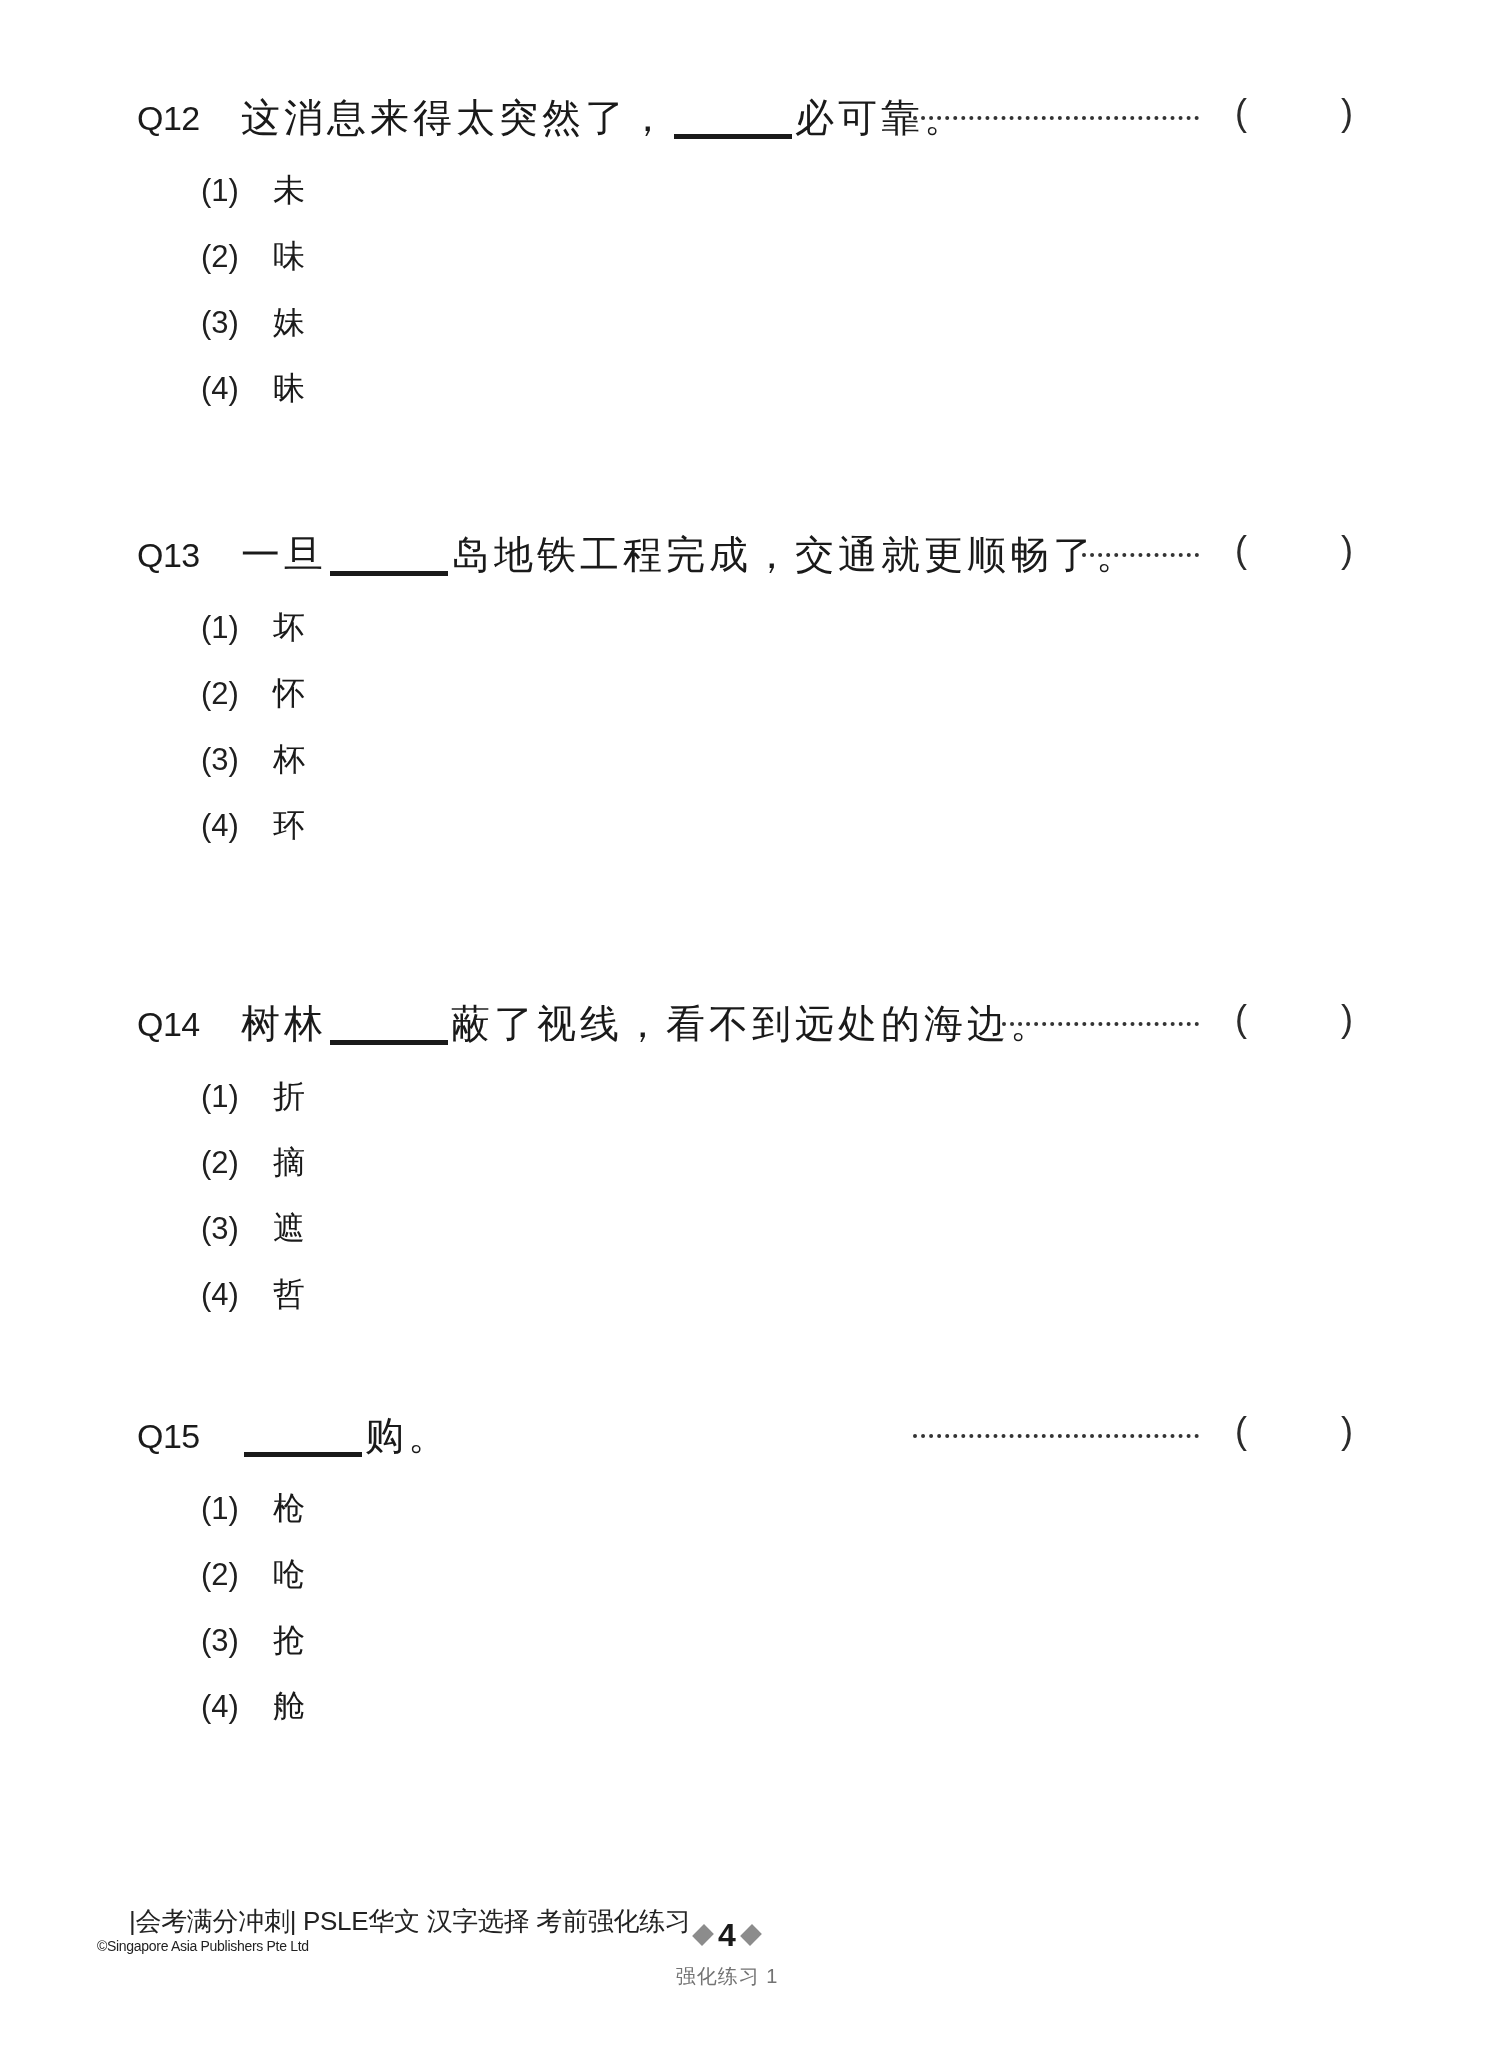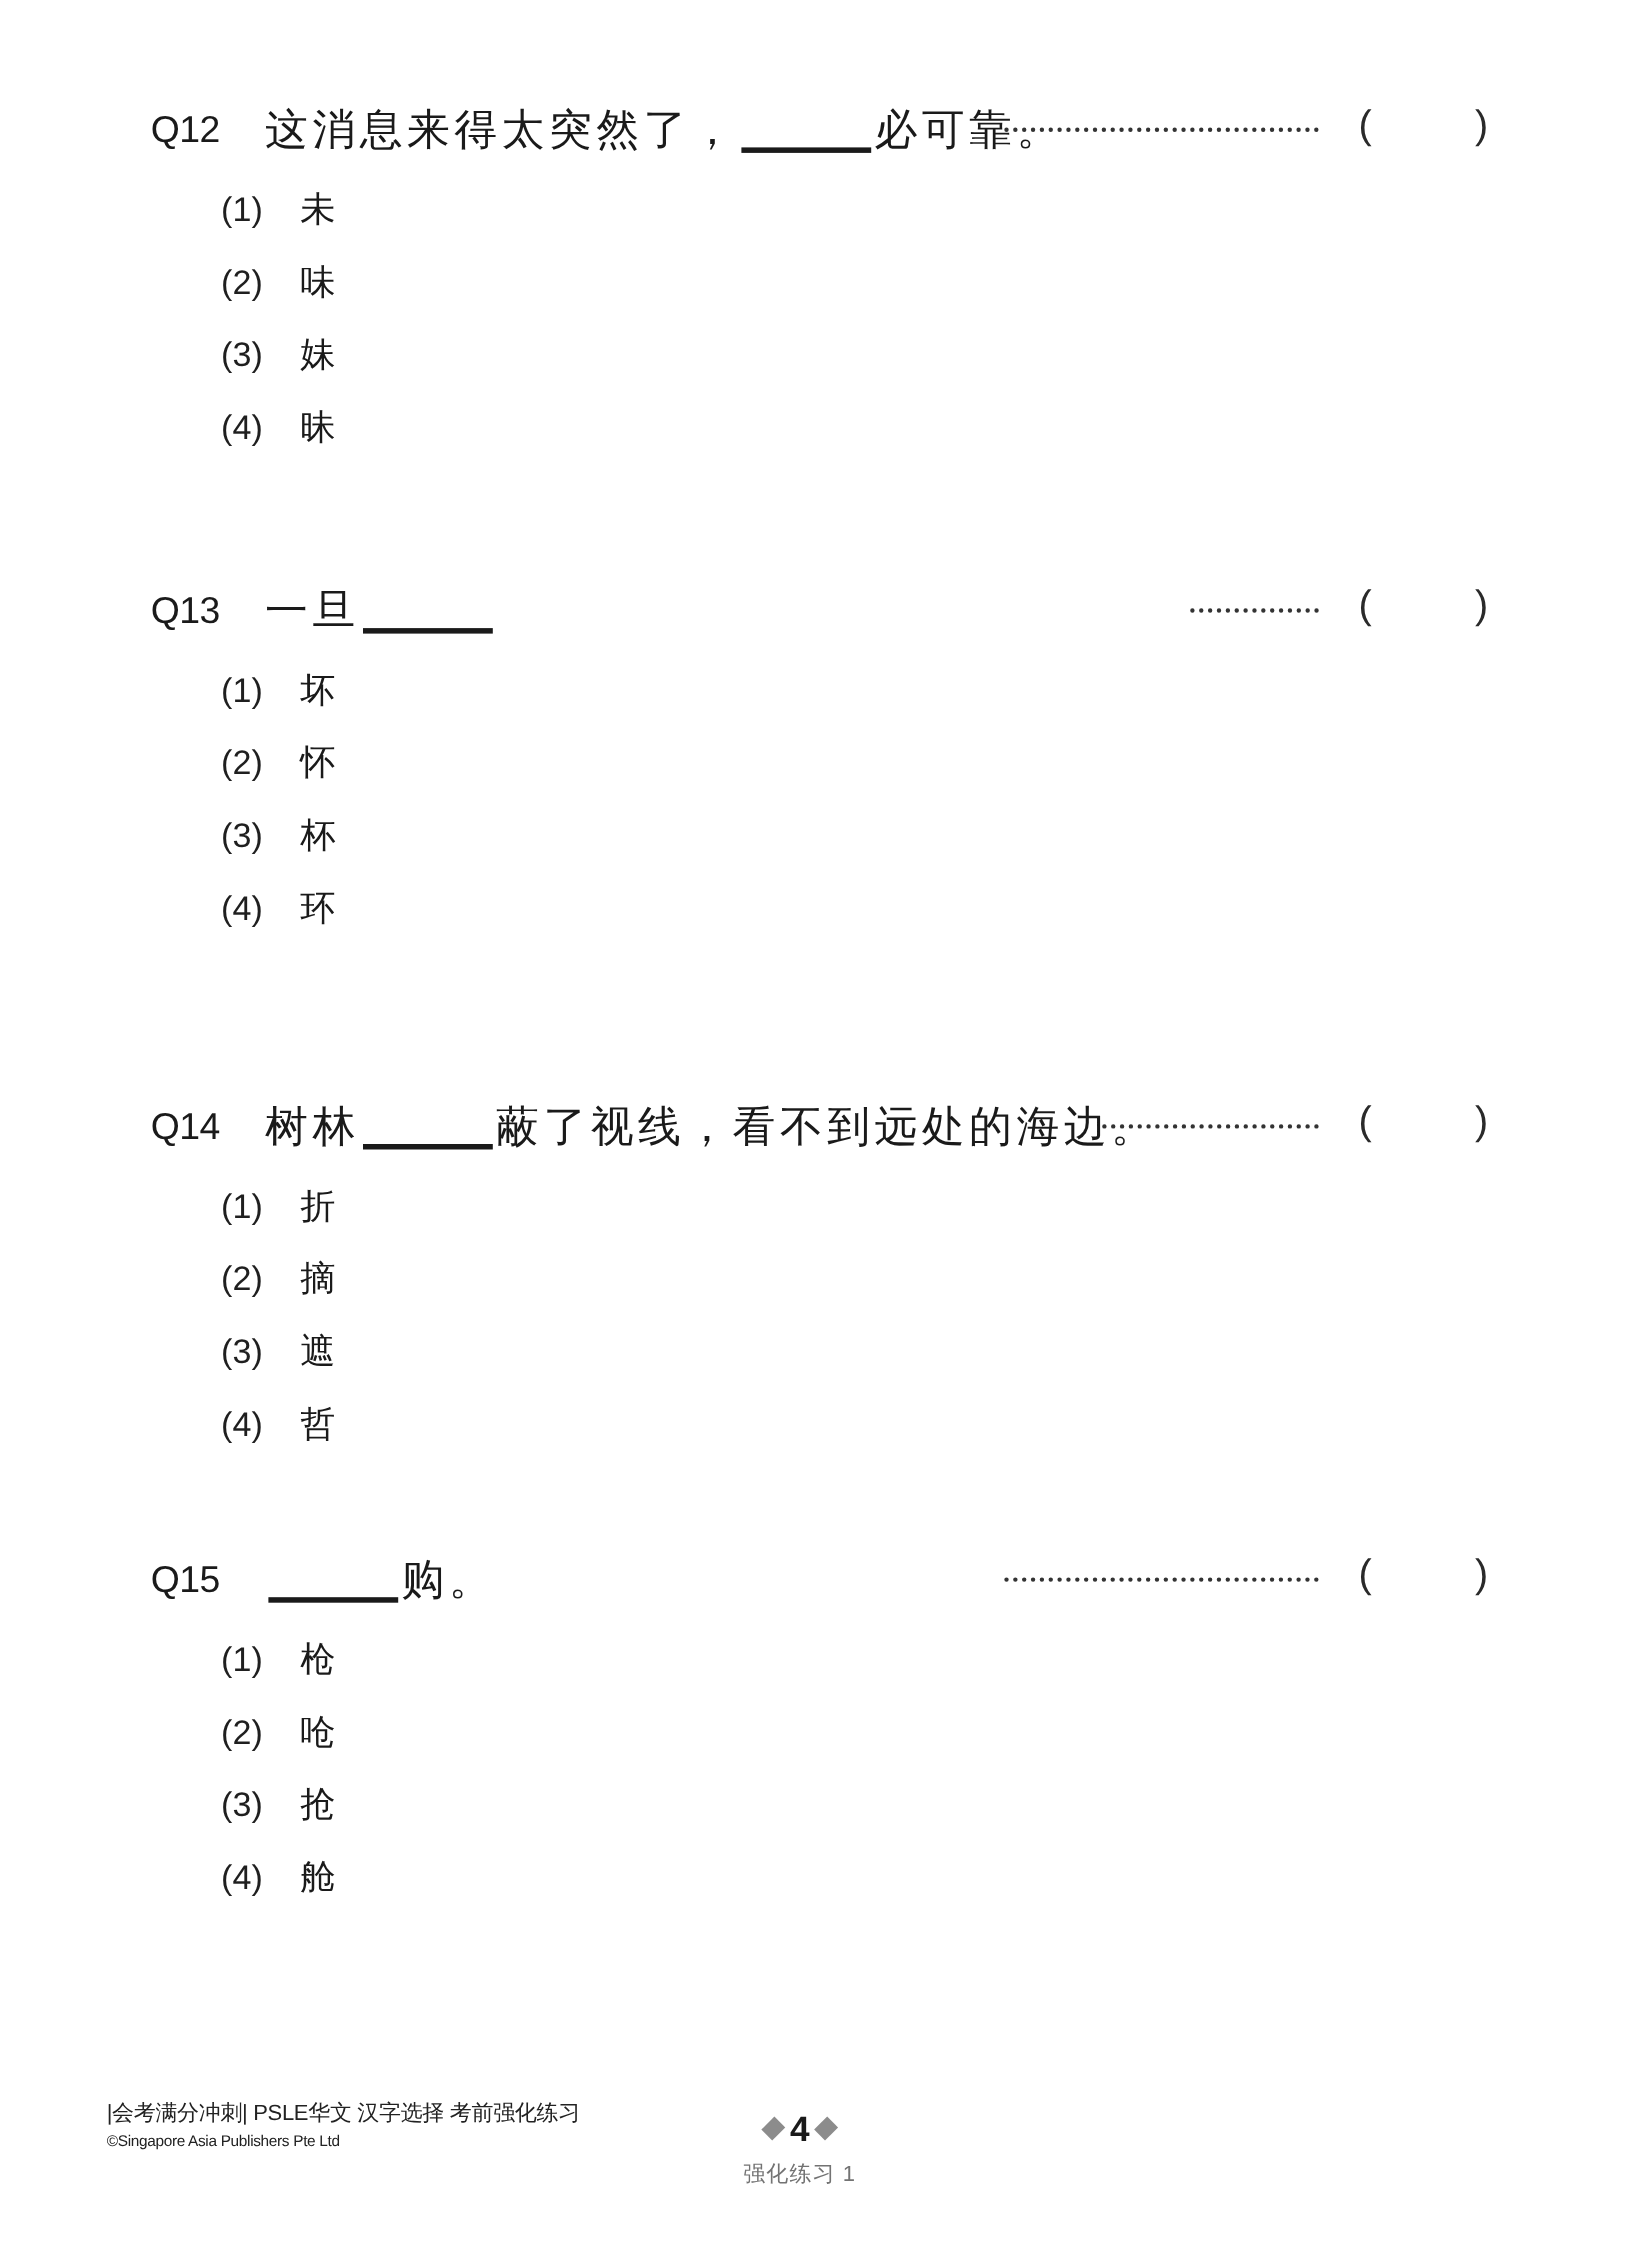--- a/index.html
+++ b/index.html
@@ -89,23 +89,24 @@
       display: inline-block;
     }
     .footer-left {
       position: absolute;
       left: 97px;
       top: 1908px;
       font-family: "Liberation Sans", "DejaVu Sans", sans-serif;
       color: #222;
     }
     .footer-series {
-      font-size: 20px;
+      font-size: 26px;
       line-height: 26px;
       letter-spacing: -0.3px;
+      margin-left: 32px;
     }
     .footer-copy {
       font-size: 14px;
       line-height: 24px;
       letter-spacing: -0.3px;
     }
     .footer-center {
       position: absolute;
       left: 627px;
       width: 200px;
@@ -175,20 +176,21 @@
     </div>
   </div>
 </div>
 
 <div class="question" style="top: 525px;">
   <div class="stem">
     <span class="qnum">Q13</span>
     <span class="stem-text">
       <span>一旦</span>
       <span class="blank"></span>
+      <span>岛地铁工程完成，交通就更顺畅了。</span>
     </span>
     <span class="leader" style="left: 985px; width: 117px;"></span>
     <span class="paren">
       <span>(</span>
       <span>)</span>
     </span>
   </div>
   <div class="options">
     <div class="option">
       <span class="opt-num">(1)</span>

